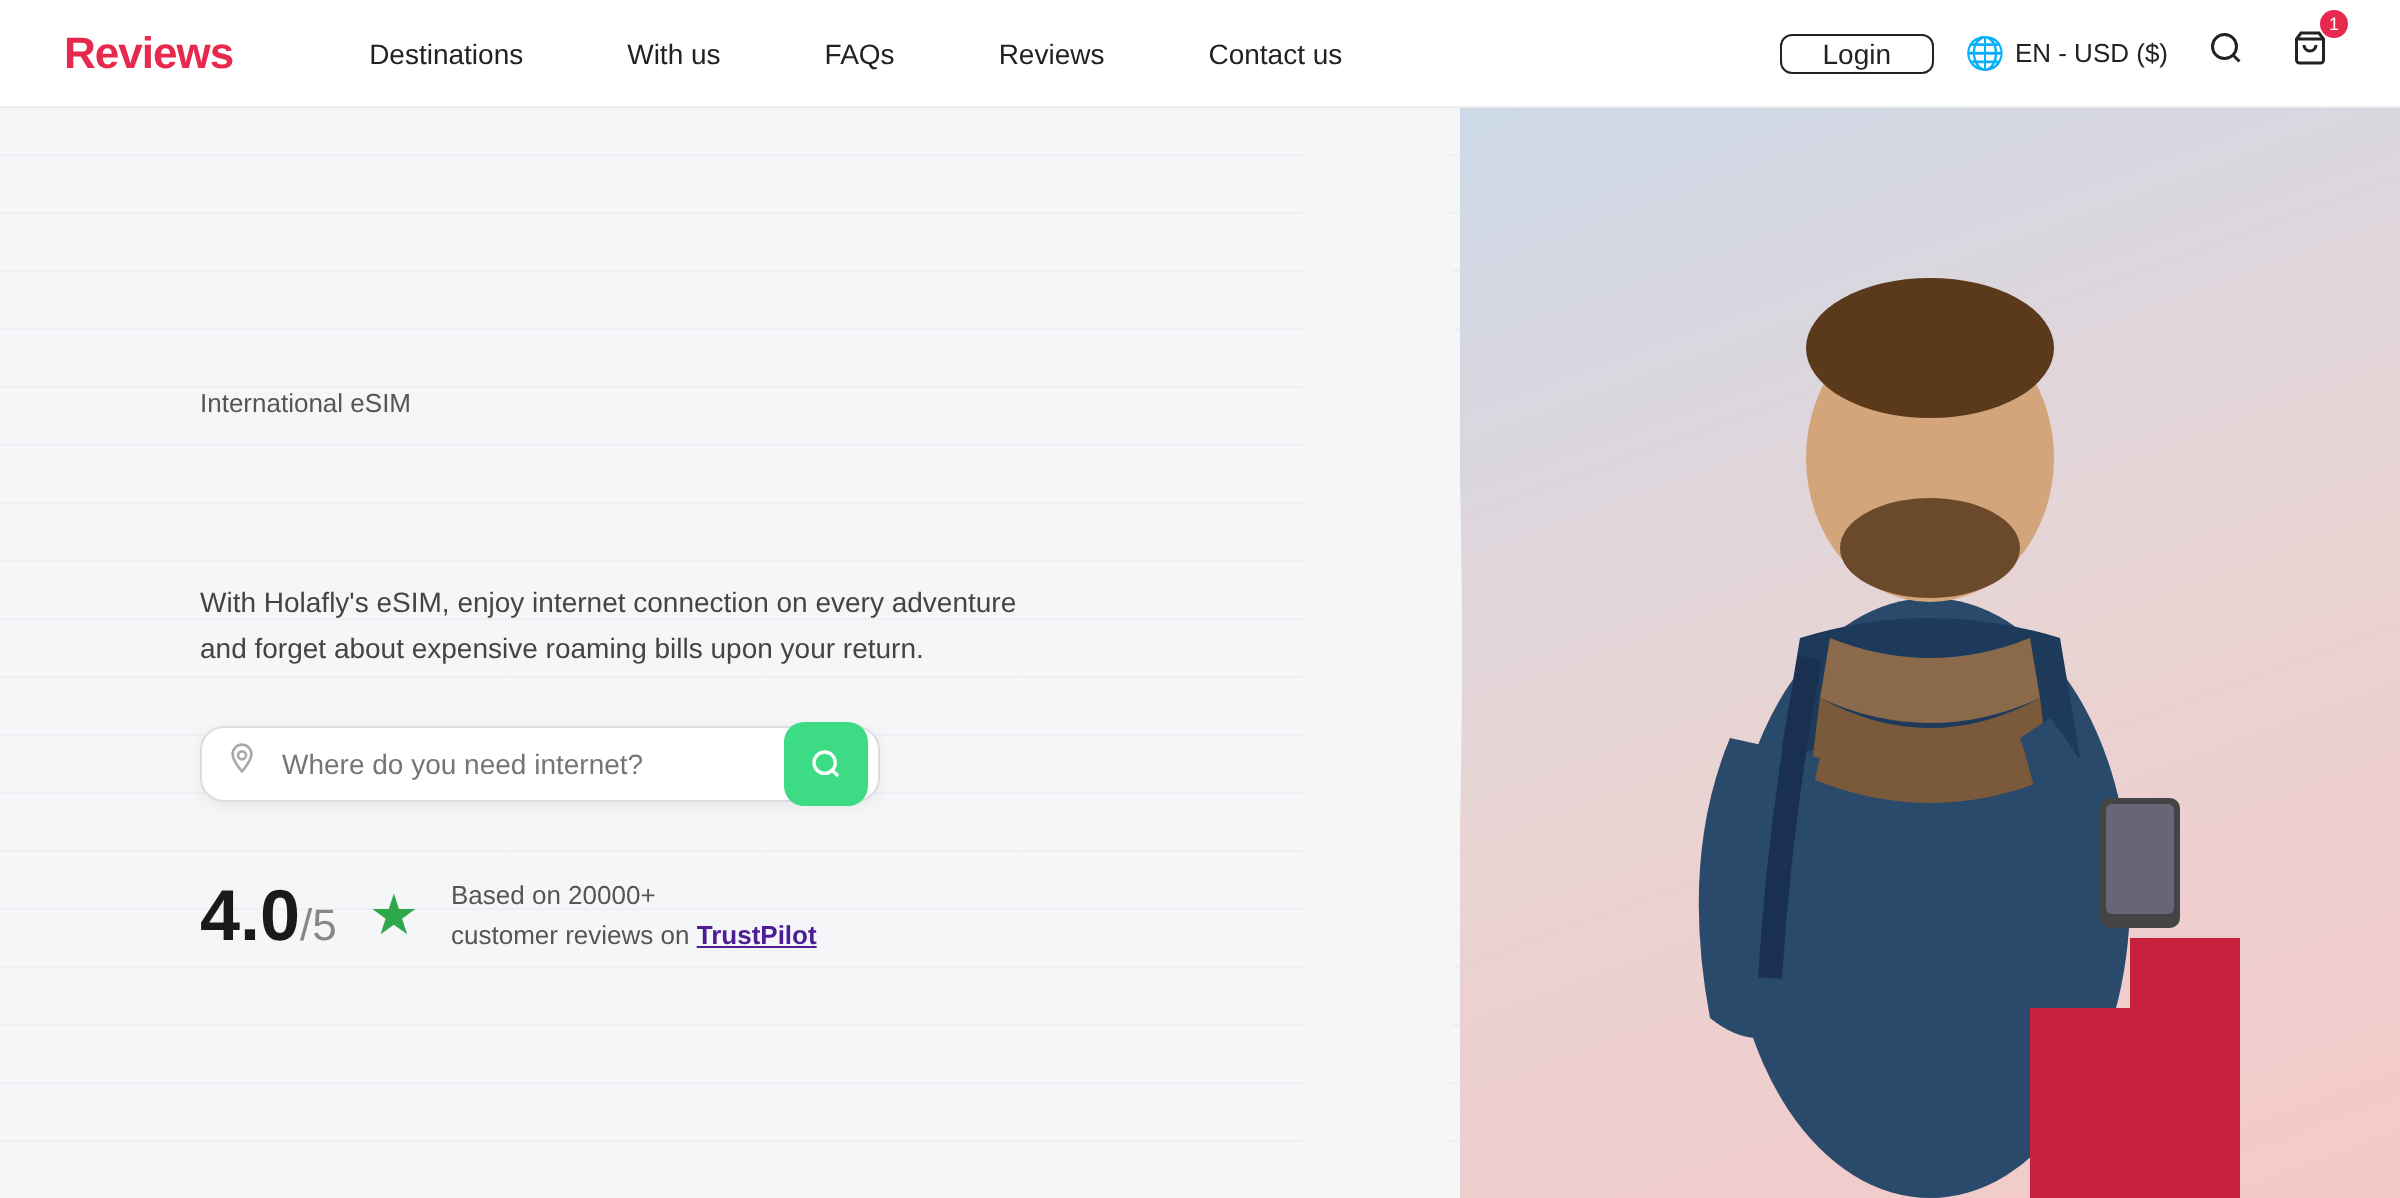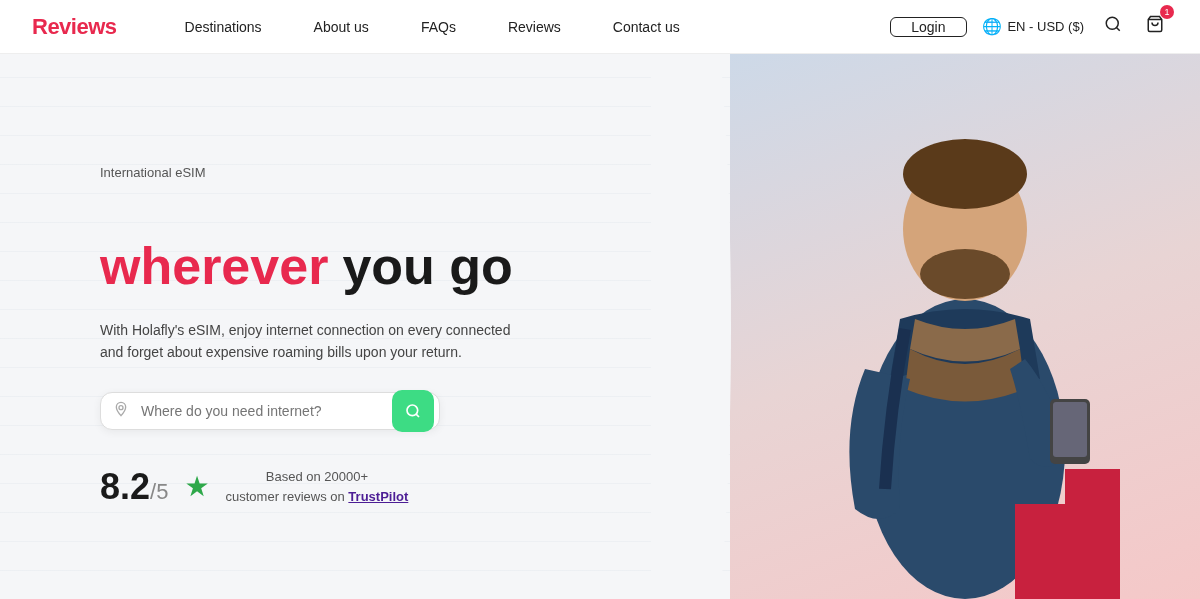--- a/index.html
+++ b/index.html
@@ -121,42 +121,42 @@
     
     .rating-section {
       display: flex; align-items: center; gap: 16px;
       margin-top: 36px; position: relative; z-index: 1;
     }
     .rating-number {
       font-size: 36px; font-weight: 800; color: #1a1a1a;
     }
     .rating-denom { font-size: 22px; font-weight: 400; color: #888; }
     .star-icon { color: #2ea84a; font-size: 28px; }
-    .rating-text { font-size: 13px; color: #555; line-height: 1.5; text-align: center; }
+    .rating-text { font-size: 13px; color: #555; line-height: 1.5; }
     .trustpilot-link { color: #4c1d95; font-weight: 600; text-decoration: underline; cursor: pointer; }
 
     
     .globe-icon { font-size: 16px; }
     .cart-badge {
       position: absolute; top: -6px; right: -6px;
       background: #e8294e; color: #fff;
       width: 14px; height: 14px; border-radius: 50%;
       font-size: 9px; display: flex; align-items: center; justify-content: center;
     }
   </style>
 </head>
 <body>
 
 <nav>
   <a class="logo" href="#">
     <span class="logo-text">Reviews</span>
   </a>
   <div class="nav-links">
     <a class="nav-link">Destinations</a>
-    <a class="nav-link">About us</a>
+    <a class="nav-link">With us</a>
     <a class="nav-link">FAQs</a>
     <a class="nav-link">Reviews</a>
     <a class="nav-link">Contact us</a>
   </div>
   <div class="nav-right">
     <button class="login-btn">Login</button>
     <button class="locale-btn">
       <span class="globe-icon">🌐</span>
       <span>EN - USD ($)</span>
     </button>
@@ -175,47 +175,43 @@
       <span class="cart-badge">1</span>
     </button>
   </div>
 </nav>
 
 <section class="hero">
   <div class="hero-left">
     <p class="eyebrow">International eSIM</p>
     <h1 class="headline">
       <br>
-      <span class="headline-line2">
-        <span class="headline-accent">wherever</span>
-        <span>you go</span>
-      </span>
     </h1>
     <p class="subtext">
-      <span>With Holafly's eSIM, enjoy internet connection on every connected</span><br>
+      <span>With Holafly's eSIM, enjoy internet connection on every adventure</span><br>
       <span>and forget about expensive roaming bills upon your return.</span>
     </p>
     <div class="search-bar">
       <div class="search-icon-wrap">
         <svg width="16" height="16" viewBox="0 0 24 24" fill="none" stroke="#aaa" stroke-width="2">
           <circle cx="12" cy="10" r="3"></circle>
             <path d="M12 2C8.13 2 5 5.13 5 9c0 5.25 7 13 7 13s7-7.75 7-13c0-3.87-3.13-7-7-7z"></path>
         </svg>
       </div>
       <input class="search-input" type="text" placeholder="Where do you need internet?" style="">
       <button class="search-btn">
         <svg width="16" height="16" viewBox="0 0 24 24" fill="none" stroke="white" stroke-width="2.5">
           <circle cx="11" cy="11" r="8"></circle>
             <line x1="21" y1="21" x2="16.65" y2="16.65"></line>
         </svg>
       </button>
     </div>
     <div class="rating-section">
       <span class="rating-number">
-        <span>8.2</span><span class="rating-denom">/5</span>
+        <span>4.0</span><span class="rating-denom">/5</span>
       </span>
       <span class="star-icon">★</span>
       <div class="rating-text">
         <div>Based on 20000+</div>
         <div>
           <span>customer reviews on</span>
           <span class="trustpilot-link">TrustPilot</span>
         </div>
       </div>
     </div>

